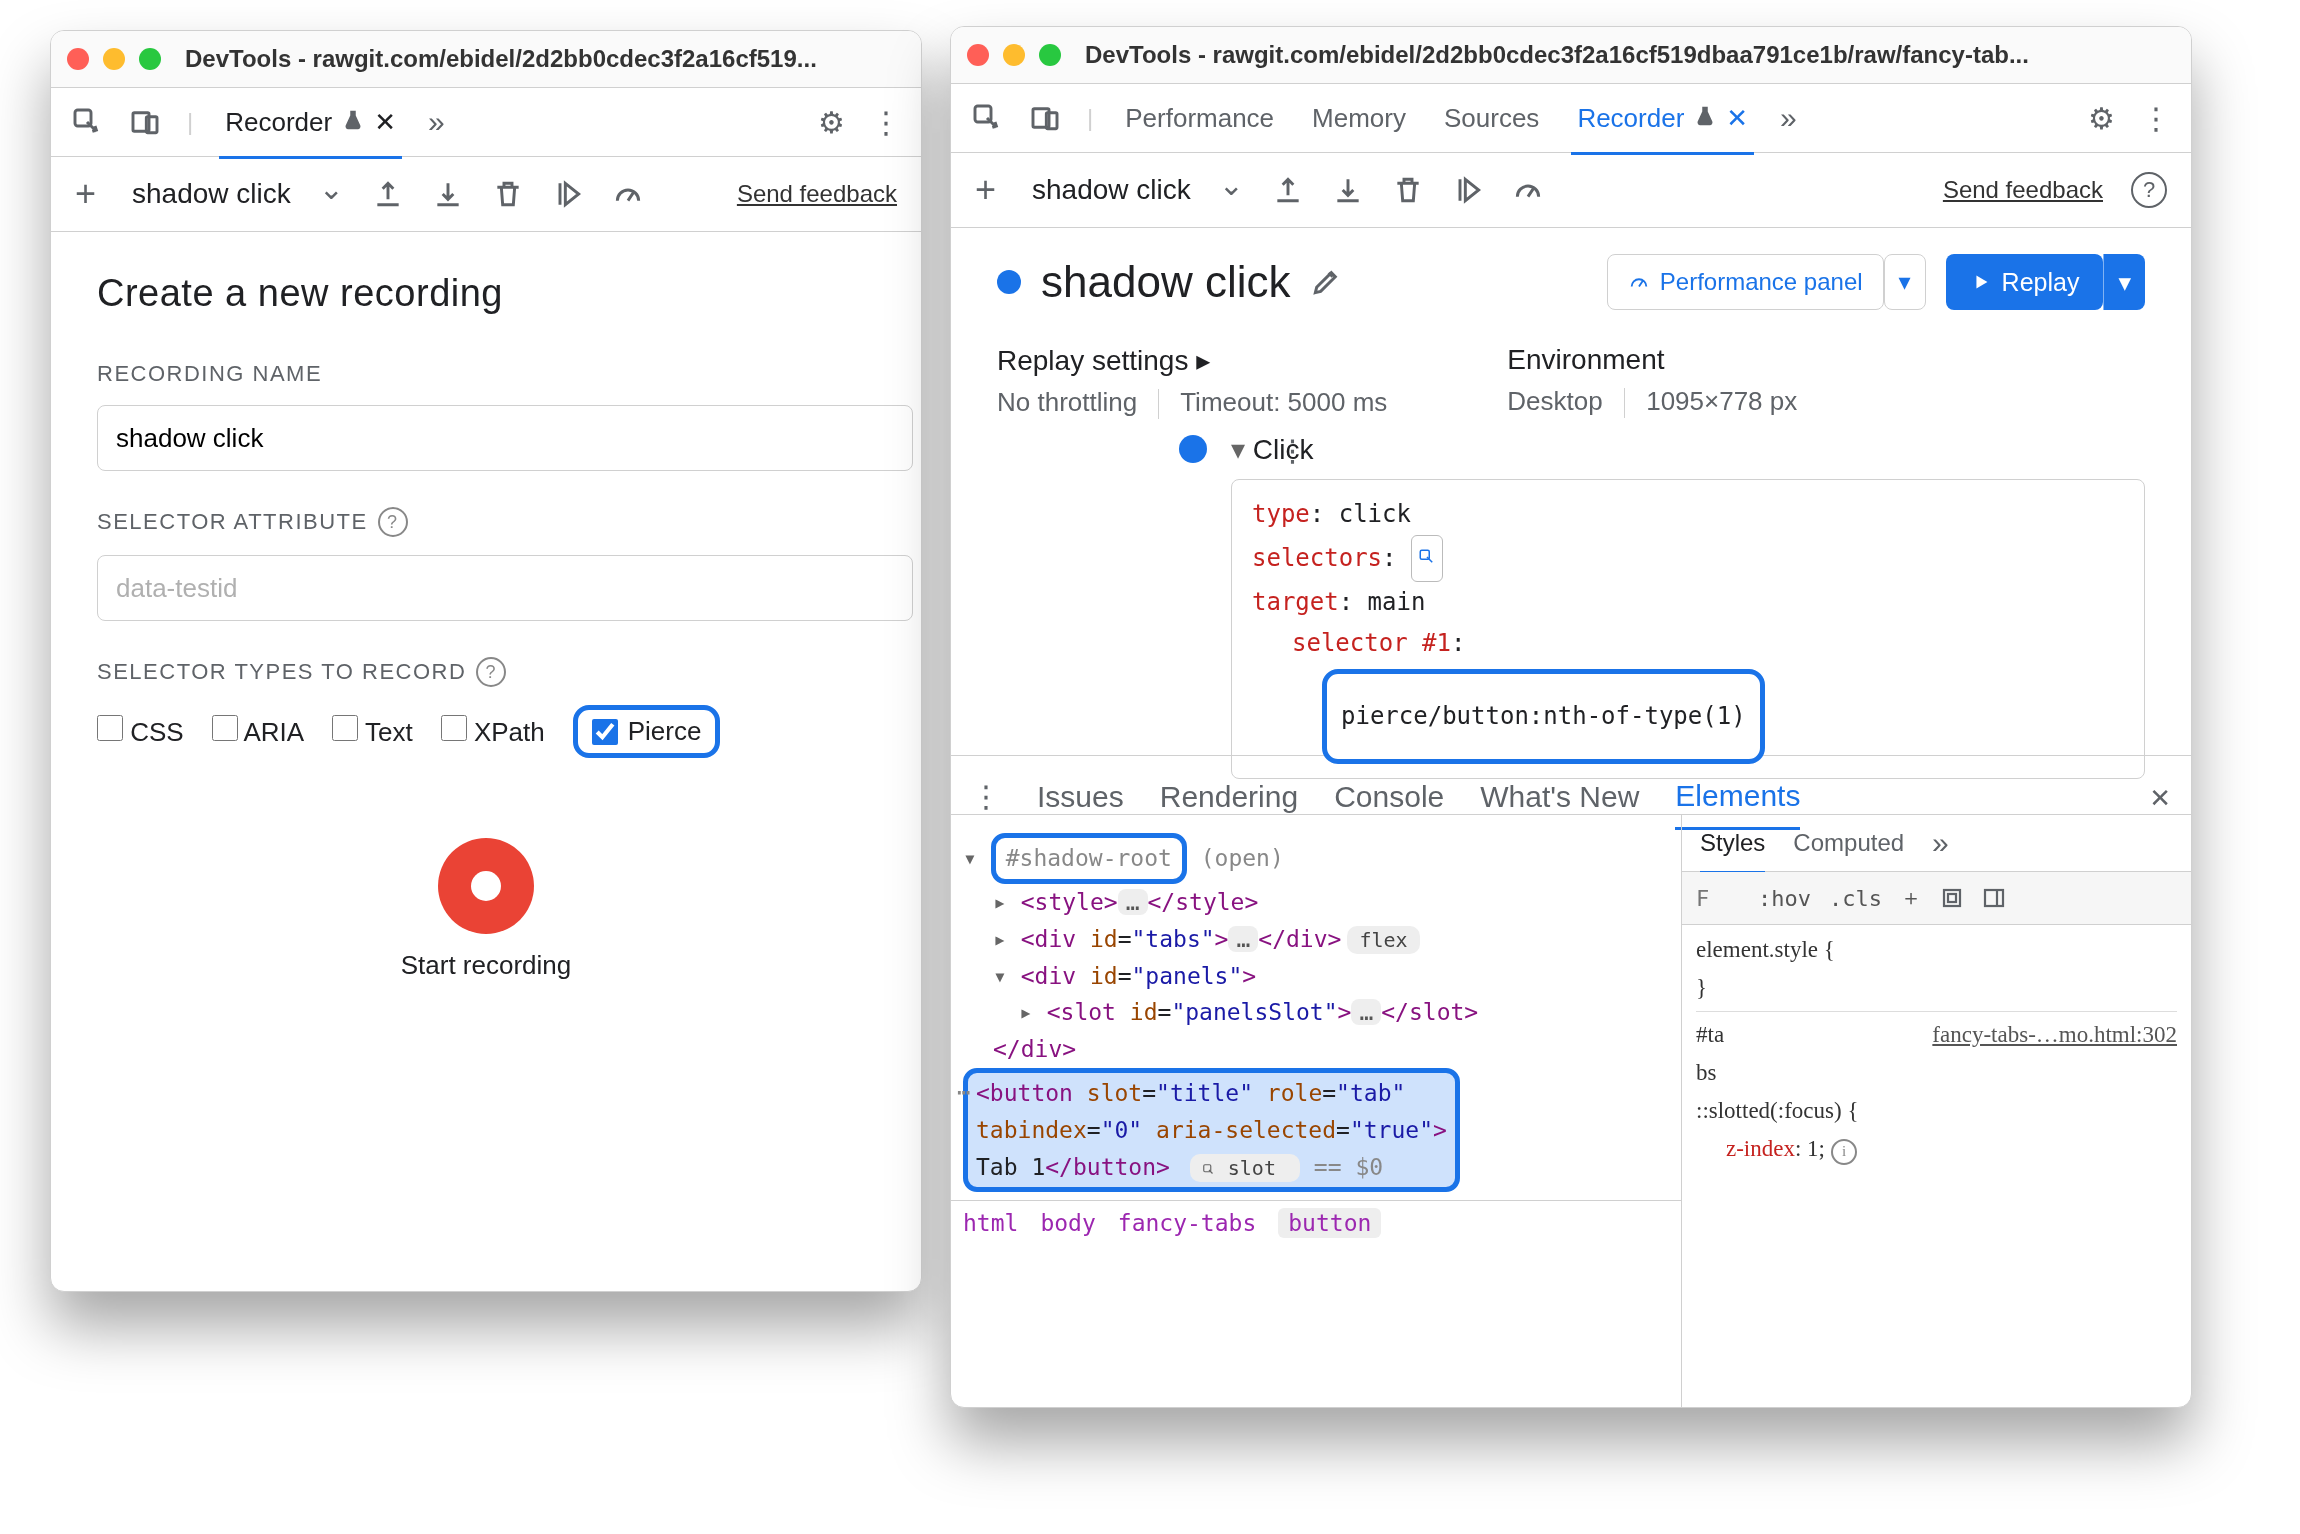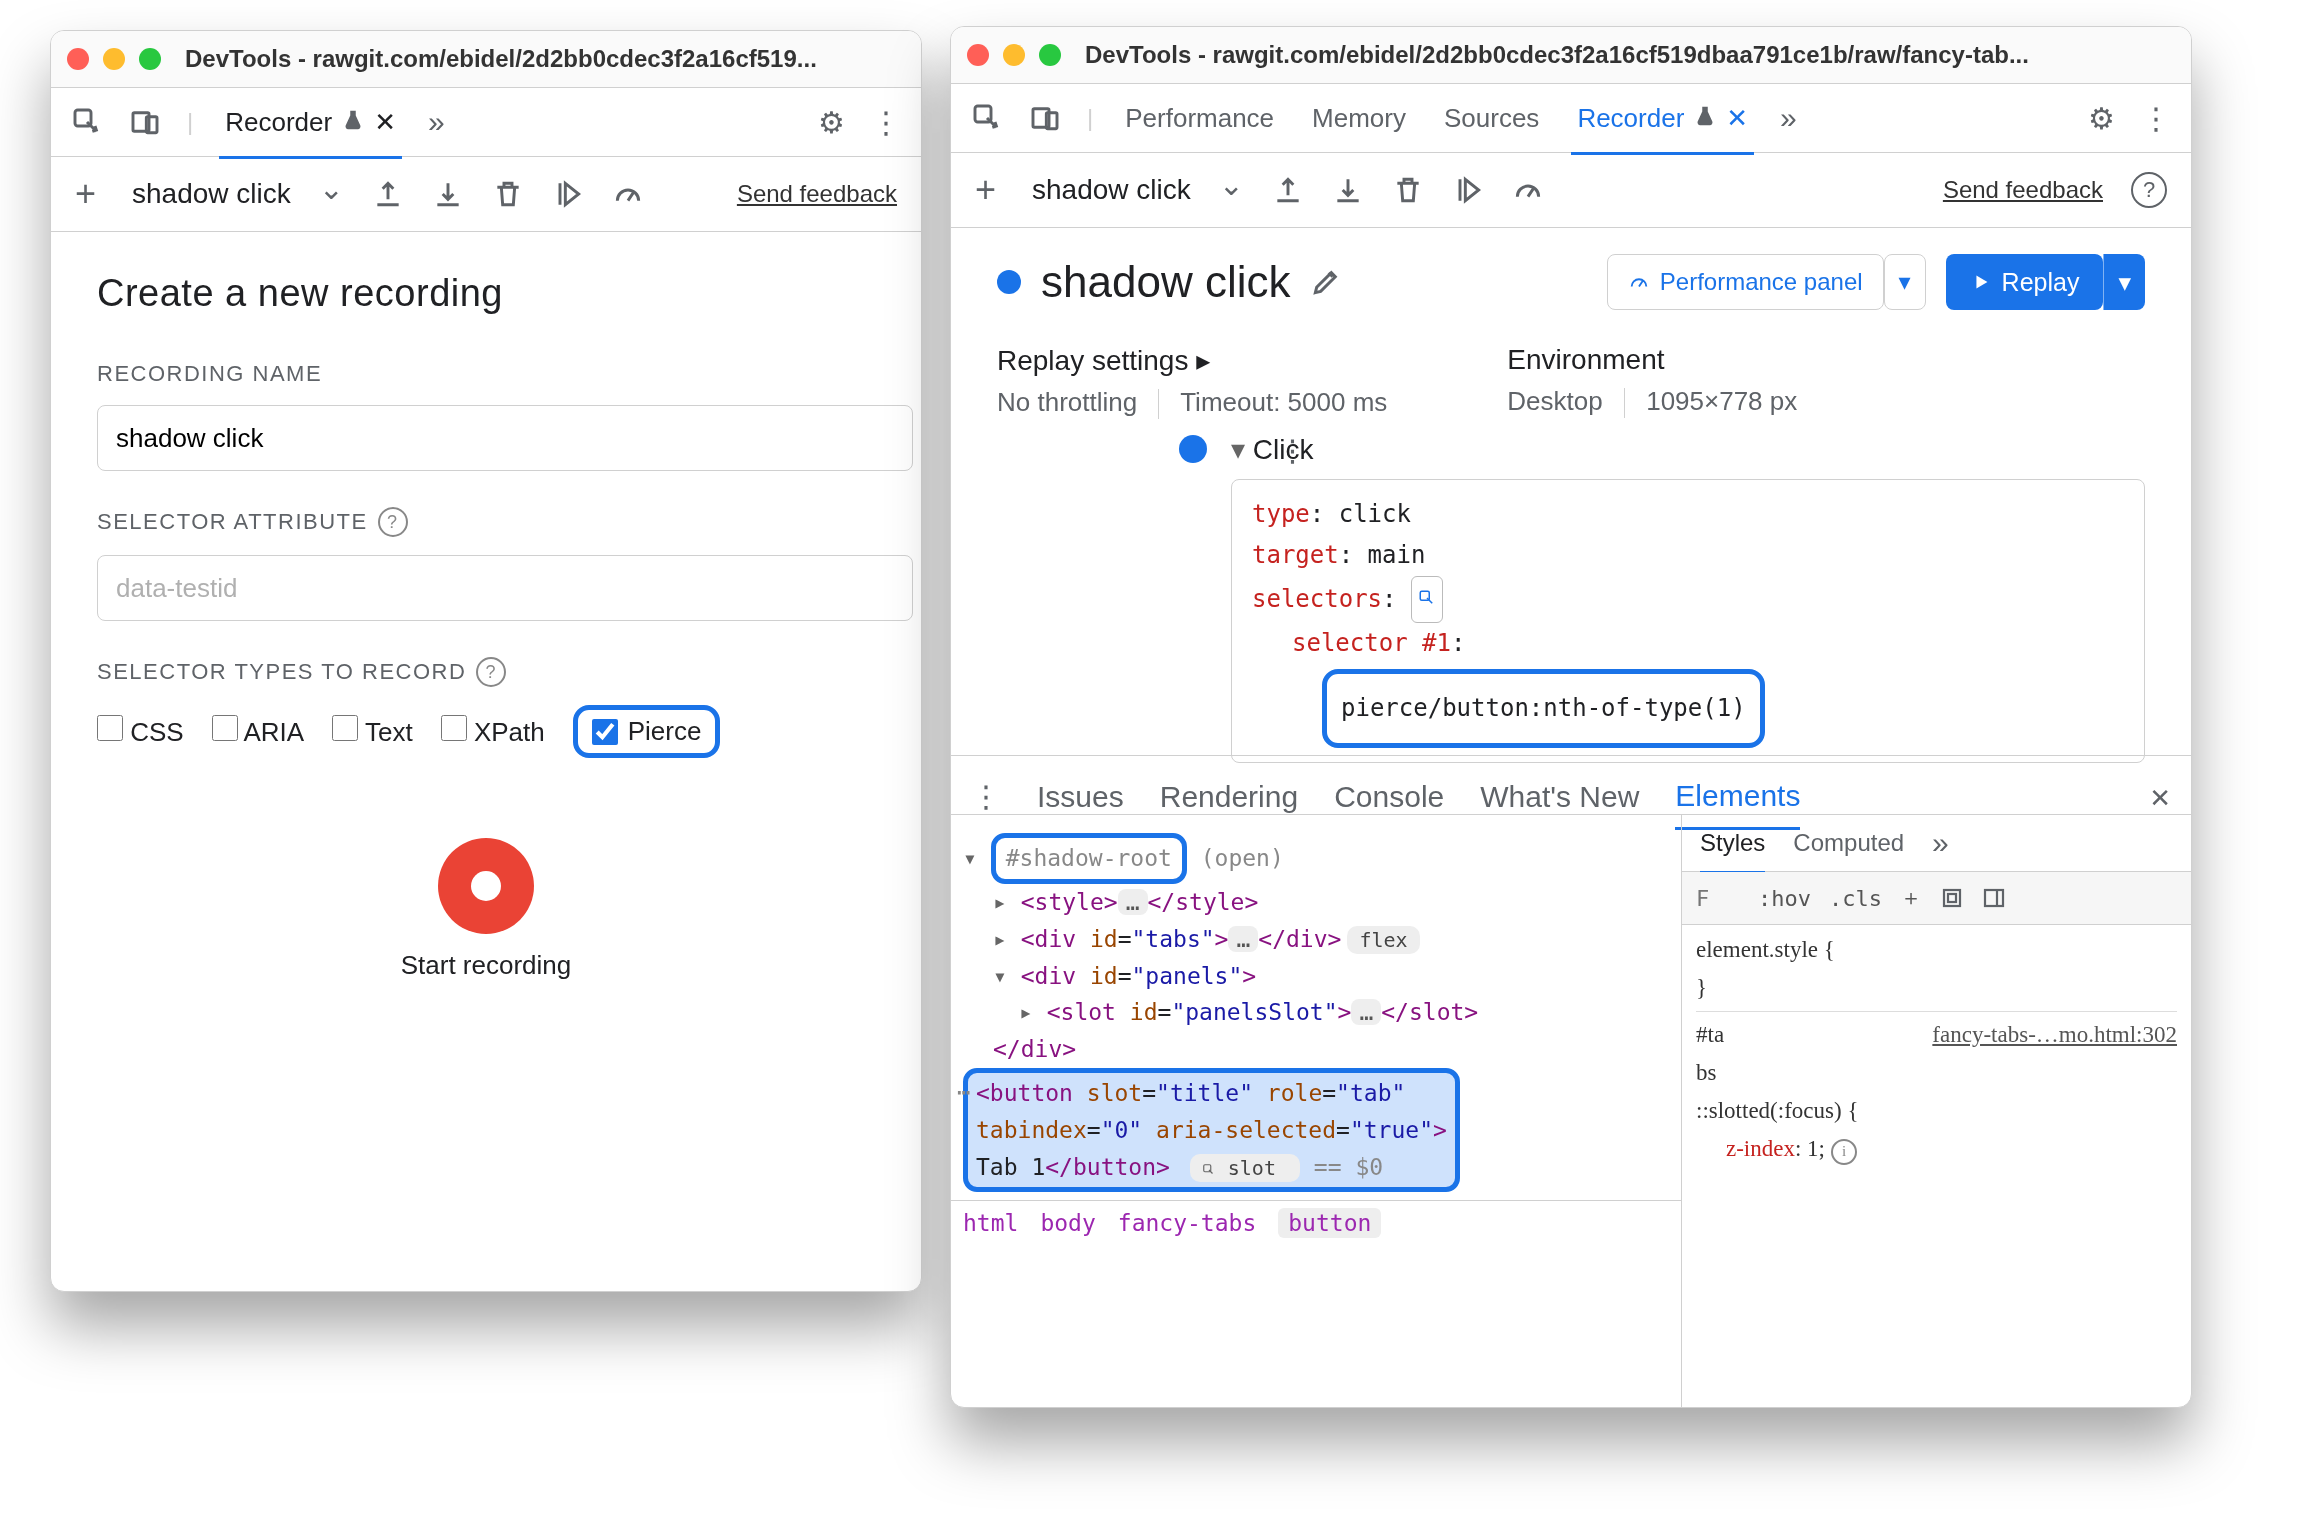--- a/index.html
+++ b/index.html
@@ -127,21 +127,21 @@
   .step-title::before{content:"▾ ";color:#666;}
   .step-card{
     position:absolute; left:234px; top:44px; right:0;
     border:1px solid #d0d0d0; border-radius:8px; padding:14px 20px;
     font-family: ui-monospace, Menlo, monospace; font-size:24px; line-height:1.7;
   }
   .k-red{color:#c5221f;}
   .mono{font-family:ui-monospace,Menlo,monospace;}
   .mini-icon{display:inline-block;border:1px solid #bbb;border-radius:6px;padding:2px 6px;}
   .hl-pill{
-    border:5px solid #1a73e8; border-radius:16px; padding:14px 14px;
+    border:5px solid #1a73e8; border-radius:16px; padding:22px 14px;
     display:inline-block; font-family:ui-monospace,Menlo,monospace;
     background:#fff;
   }
 
   
   .drawer {
     border-top:1px solid #d0d0d0; flex:1; display:flex; flex-direction:column;
     min-height:0;
   }
   .drawer-tabs {
@@ -400,29 +400,29 @@
     </div>
 
     <div class="step-area">
       <div class="timeline-dot"></div>
       <div class="step-title">
         <span>Click</span>
         <span class="kebab" style="float:right; position:absolute; right:6px;"></span>
       </div>
       <div class="step-card">
         <div><span class="k-red">type</span>: <span class="mono">click</span></div>
-        <div><span class="k-red">target</span>: <span class="mono">main</span></div>
         <div><span class="k-red">selectors</span>:
           <span class="mini-icon">
             <svg width="18" height="18" viewBox="0 0 24 24" stroke="#1a73e8" fill="none" stroke-width="2">
                 <rect x="3" y="3" width="12" height="12" rx="2"></rect>
                 <path d="M12 12l7 7"></path>
               </svg>
           </span>
         </div>
+        <div><span class="k-red">target</span>: <span class="mono">main</span></div>
         <div style="padding-left:40px;"><span class="k-red">selector #1</span>:</div>
         <div style="padding-left:70px; margin-top:6px;">
           <span class="hl-pill">pierce/button:nth-of-type(1)</span>
         </div>
       </div>
     </div>
 
     <div class="drawer">
       <div class="drawer-tabs">
         <span class="kebab"></span>

